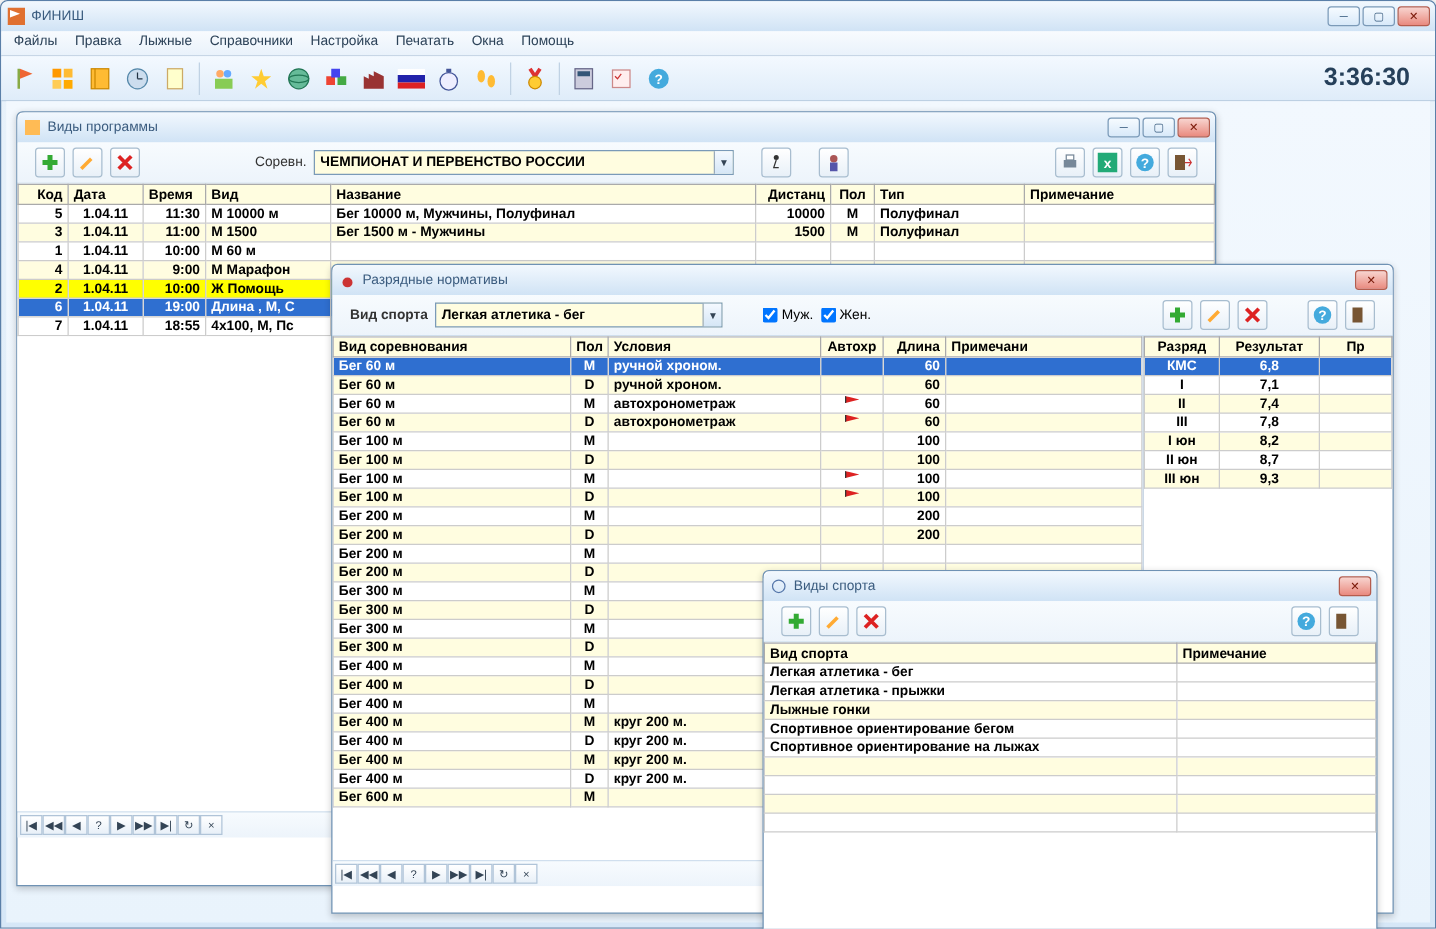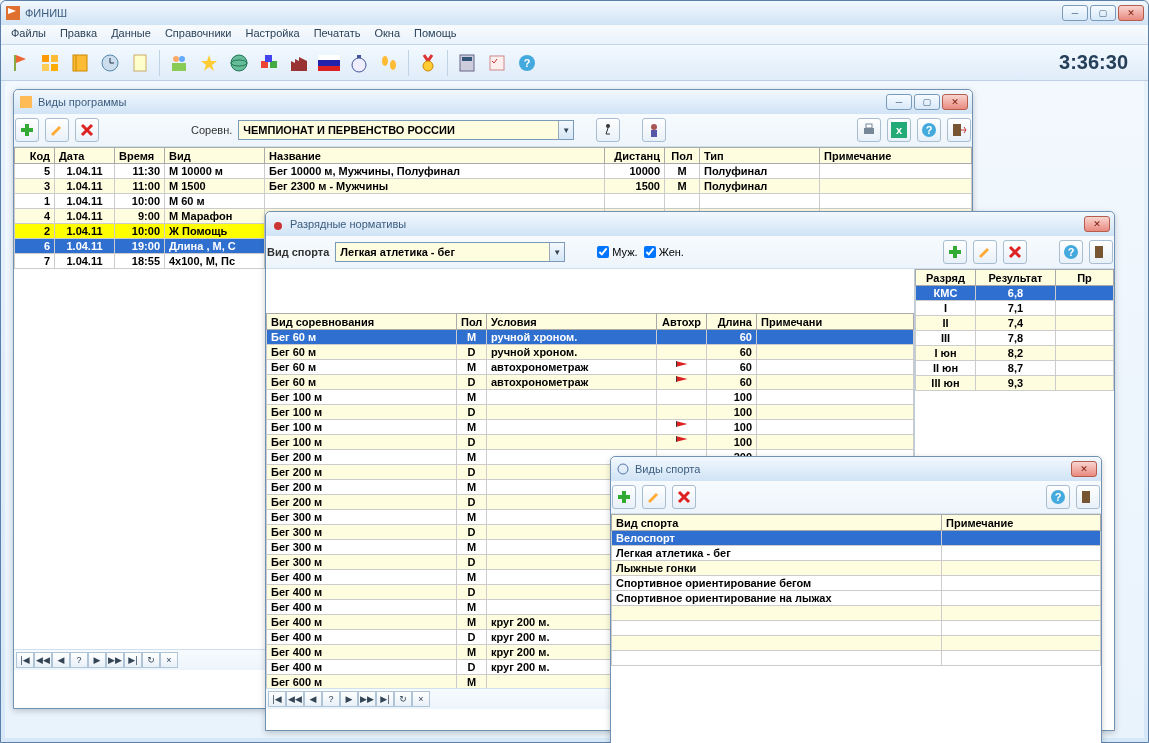--- a/index.html
+++ b/index.html
@@ -19,21 +19,21 @@
 .toolbar { height:36px; background:linear-gradient(#f3f9ff,#dfecf9); display:flex; align-items:center; padding:2px 6px; gap:4px; border-bottom:1px solid #bdd0e3; }
 .tb-btn { width:26px; height:26px; display:flex; align-items:center; justify-content:center; border-radius:3px; }
 .tb-sep{ width:1px; height:26px; background:#c0d2e4; margin:0 2px; }
 .clock { margin-left:auto; margin-right:14px; font-size:20px; font-weight:bold; color:#26405a; }
 
 .client { position:absolute; left:4px; right:4px; bottom:4px; top:80px; background:linear-gradient(#f2f8fe,#e9f3fc); }
 
 .subwin { position:absolute; background:#fff; border:1px solid #6f92b4; border-radius:5px 5px 0 0; box-shadow:0 2px 6px rgba(0,0,0,.2); }
 .subwin .titlebar{ background:linear-gradient(#f2f8fe,#d0e3f5); }
 
-.panel-row{ display:flex; align-items:center; padding:4px 1px; gap:6px; background:linear-gradient(#f7fbfe,#edf4fb); border-bottom:1px solid #d0dfee; }
+.panel-row{ display:flex; align-items:center; padding:4px 14px; gap:6px; background:linear-gradient(#f7fbfe,#edf4fb); border-bottom:1px solid #d0dfee; }
 .btn-sq { width:24px; height:24px; border:1px solid #a8bdcf; background:linear-gradient(#fff,#e8f0f8); border-radius:3px; display:flex; align-items:center; justify-content:center; }
 .lbl { color:#333; }
 .combo { display:flex; align-items:center; border:1px solid #7a9ab8; background:#fffde0; height:20px; }
 .combo input{ border:none; background:transparent; padding:0 4px; font-weight:bold; font-size:11px; outline:none; width:100%; }
 .combo .cbtn{ width:16px; height:18px; border-left:1px solid #9ab; background:linear-gradient(#f4f9ff,#d5e6f6); display:flex; align-items:center; justify-content:center; font-size:8px; color:#345; }
 
 table { border-collapse:collapse; width:100%; table-layout:fixed; }
 th { background:#fffde0; border:1px solid #aaa; padding:1px 4px; text-align:left; font-weight:bold; height:16px; white-space:nowrap; overflow:hidden; }
 td { border:1px solid #ccc; padding:0 4px; height:15px; font-weight:bold; white-space:nowrap; overflow:hidden; }
 tr.even td{ background:#fffde0; }
@@ -46,21 +46,21 @@
 .nav { display:flex; gap:0; padding:2px; background:linear-gradient(#f7fbfe,#edf4fb); border-top:1px solid #d0dfee; }
 .nav button{ width:18px; height:16px; border:1px solid #b0c4d8; background:linear-gradient(#fff,#e8f0f8); font-size:9px; color:#345; display:flex; align-items:center; justify-content:center; }
 
 .chk{ display:inline-flex; align-items:center; gap:3px; }
 .chk input{ width:12px; height:12px; }
 
 .flag{ display:inline-block; width:12px; height:10px; background:#d22; clip-path:polygon(0 0,100% 30%,0 60%); position:relative; }
 .flag::after{ content:''; position:absolute; left:0; top:0; width:1px; height:14px; background:#333; }
 
 svg{ display:block; }
-.scroll-y { overflow-y:auto; overflow-x:hidden;margin-top:44px; }
+.scroll-y { overflow-y:auto; overflow-x:hidden; }
 </style>
 </head>
 <body>
 
 <div class="window" style="left:0;top:0;width:1149px;height:743px;">
   <div class="titlebar">
     <span class="ticon">
         <svg width="14" height="14">
           <rect width="14" height="14" fill="#e07030"></rect>
           <path d="M2 2 L10 5 L2 8 Z" fill="#fff"></path>
@@ -69,21 +69,21 @@
     <span class="title-text">ФИНИШ</span>
     <div class="win-controls">
       <div class="win-btn">─</div>
       <div class="win-btn">▢</div>
       <div class="win-btn close">✕</div>
     </div>
   </div>
   <div class="menubar">
     <span class="menu-item">Файлы</span>
     <span class="menu-item">Правка</span>
-    <span class="menu-item">Данные</span>
+    <span class="menu-item">Лыжные</span>
     <span class="menu-item">Справочники</span>
     <span class="menu-item">Настройка</span>
     <span class="menu-item">Печатать</span>
     <span class="menu-item">Окна</span>
     <span class="menu-item">Помощь</span>
   </div>
   <div class="toolbar">
     <div class="tb-btn">
         <svg width="20" height="20">
           <rect x="4" y="2" width="2" height="16" fill="#8a4"></rect>
@@ -310,21 +310,21 @@
                 <td class="r">10000</td>
                 <td class="c">М</td>
                 <td>Полуфинал</td>
                 <td></td>
               </tr>
               <tr class="even">
                 <td class="r">3</td>
                 <td class="c">1.04.11</td>
                 <td class="r">11:00</td>
                 <td>М 1500</td>
-                <td>Бег 2300 м - Мужчины</td>
+                <td>Бег 1500 м - Мужчины</td>
                 <td class="r">1500</td>
                 <td class="c">М</td>
                 <td>Полуфинал</td>
                 <td></td>
               </tr>
               <tr class="odd">
                 <td class="r">1</td>
                 <td class="c">1.04.11</td>
                 <td class="r">10:00</td>
                 <td>М 60 м</td>
@@ -785,28 +785,28 @@
             <col style="width:330px">
             <col>
           </colgroup>
         <thead>
             <tr id="sports-head">
               <th>Вид спорта</th>
               <th>Примечание</th>
             </tr>
           </thead>
         <tbody id="sports-body">
-            <tr class="sel">
-              <td>Велоспорт</td>
-              <td></td>
-            </tr>
             <tr class="odd">
               <td>Легкая атлетика - бег</td>
               <td></td>
             </tr>
+            <tr class="odd">
+              <td>Легкая атлетика - прыжки</td>
+              <td></td>
+            </tr>
             <tr class="even">
               <td>Лыжные гонки</td>
               <td></td>
             </tr>
             <tr class="odd">
               <td>Спортивное ориентирование бегом</td>
               <td></td>
             </tr>
             <tr class="odd">
               <td>Спортивное ориентирование на лыжах</td>

